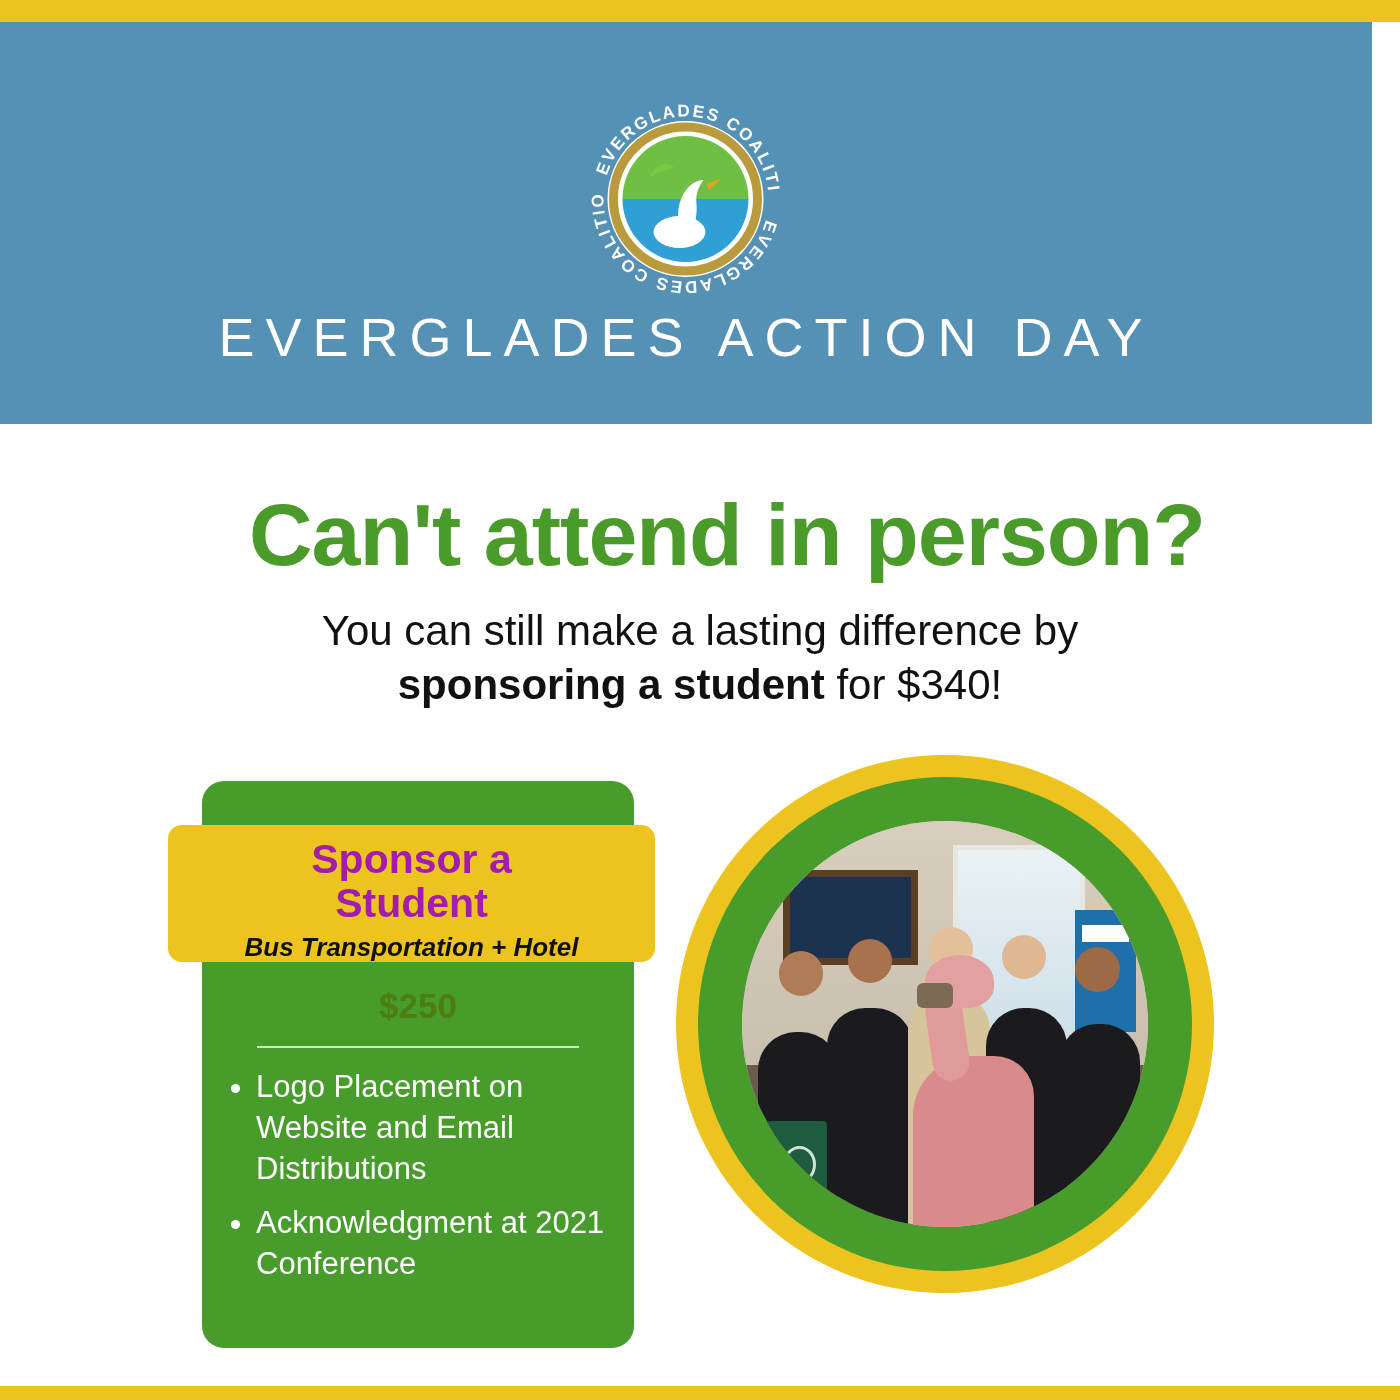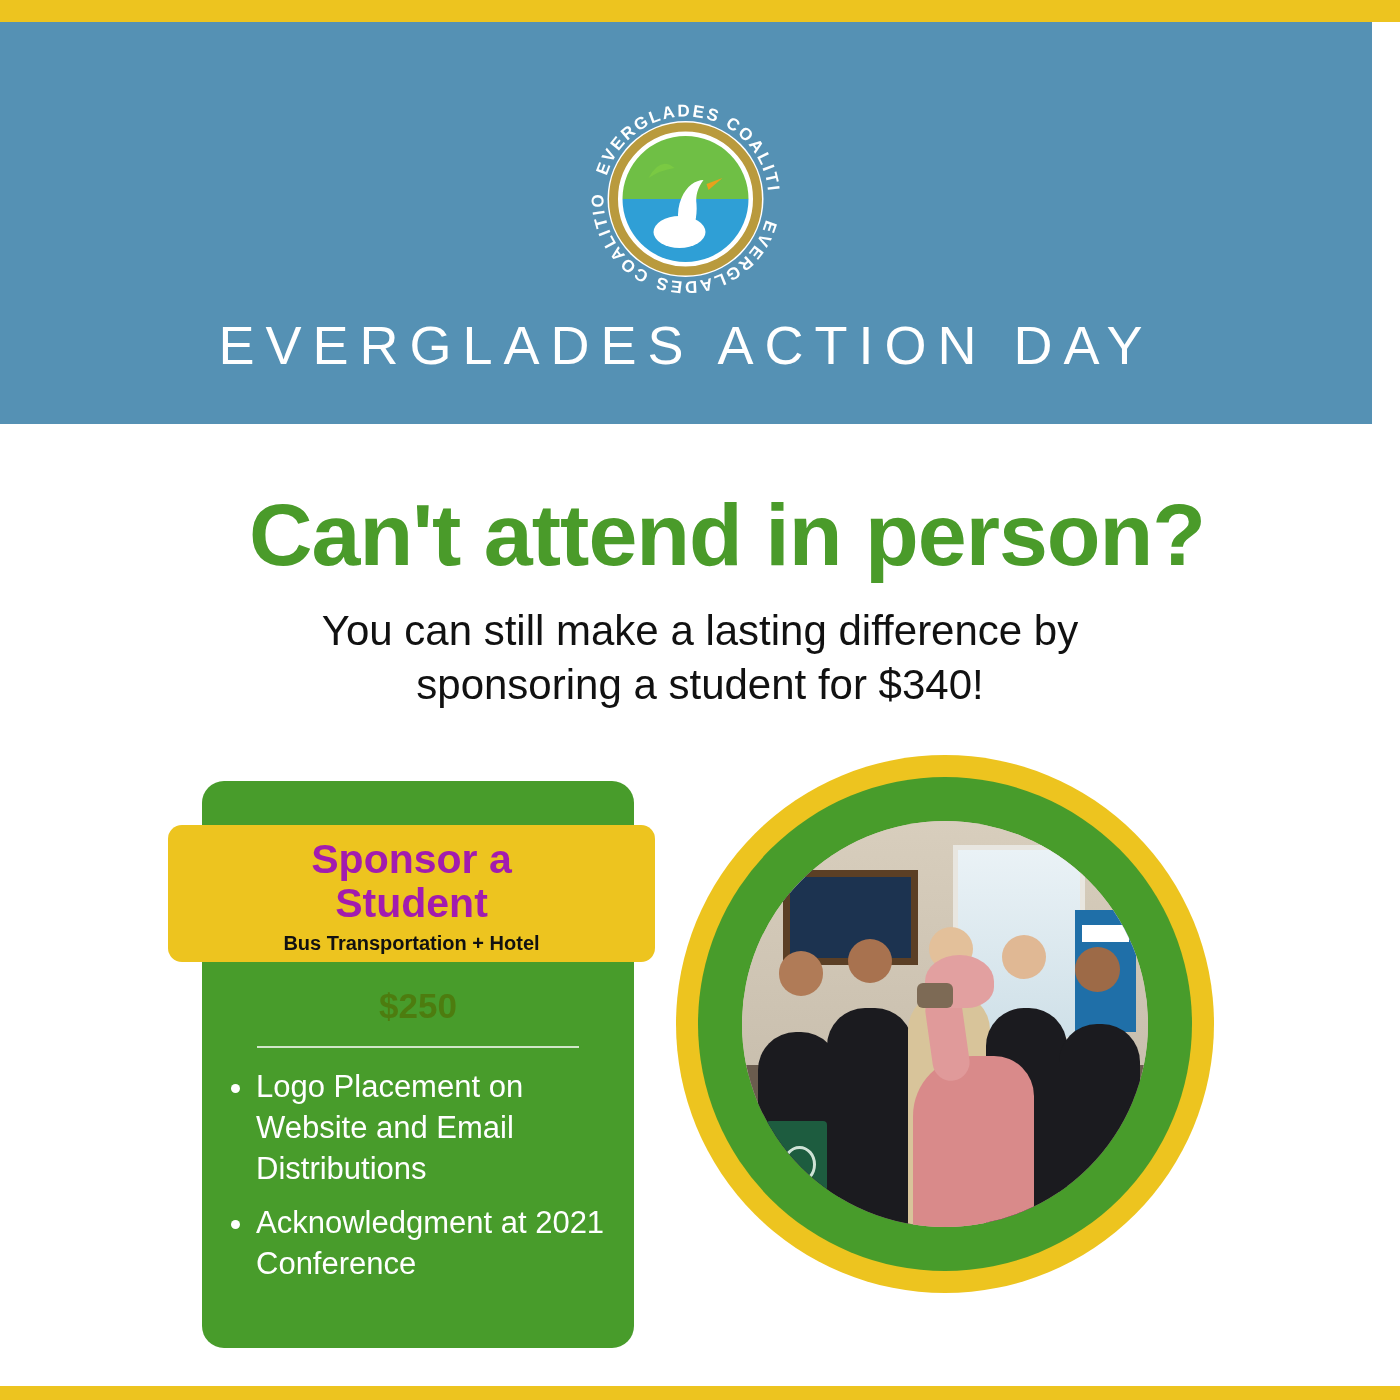--- a/index.html
+++ b/index.html
@@ -37,21 +37,21 @@
     position: absolute;
     top: 70px;
     left: 50%;
     transform: translateX(-50%);
     width: 215px;
     height: 215px;
   }
 
   .header-title {
     position: absolute;
-    top: 292px;
+    top: 284px;
     left: 0;
     width: 1372px;
     text-align: center;
     color: #ffffff;
     font-size: 54px;
     font-weight: 400;
     letter-spacing: 11px;
     font-family: "Liberation Sans", sans-serif;
   }
 
@@ -78,21 +78,21 @@
 
   .subline {
     position: absolute;
     top: 180px;
     width: 1400px;
     text-align: center;
     color: #111111;
     font-size: 42px;
     line-height: 1.28;
   }
-  .subline .b { font-weight: normal; }
+  .subline .b { font-weight: bold; }
 
   
   .card {
     position: absolute;
     left: 202px;
     top: 357px;
     width: 432px;
     height: 567px;
     background: #489c2b;
     border-radius: 22px;
@@ -111,21 +111,22 @@
     text-align: center;
   }
   .card-banner .title {
     color: #a21caf;
     font-size: 41px;
     font-weight: bold;
     line-height: 1.08;
   }
   .card-banner .sub {
     color: #111111;
-    font-size: 20px;
+    font-size: 26px;
+    font-style: italic;
     font-weight: bold;
     margin-top: 6px;
   }
 
   .card-price {
     position: absolute;
     left: 202px;
     top: 562px;
     width: 432px;
     text-align: center;

